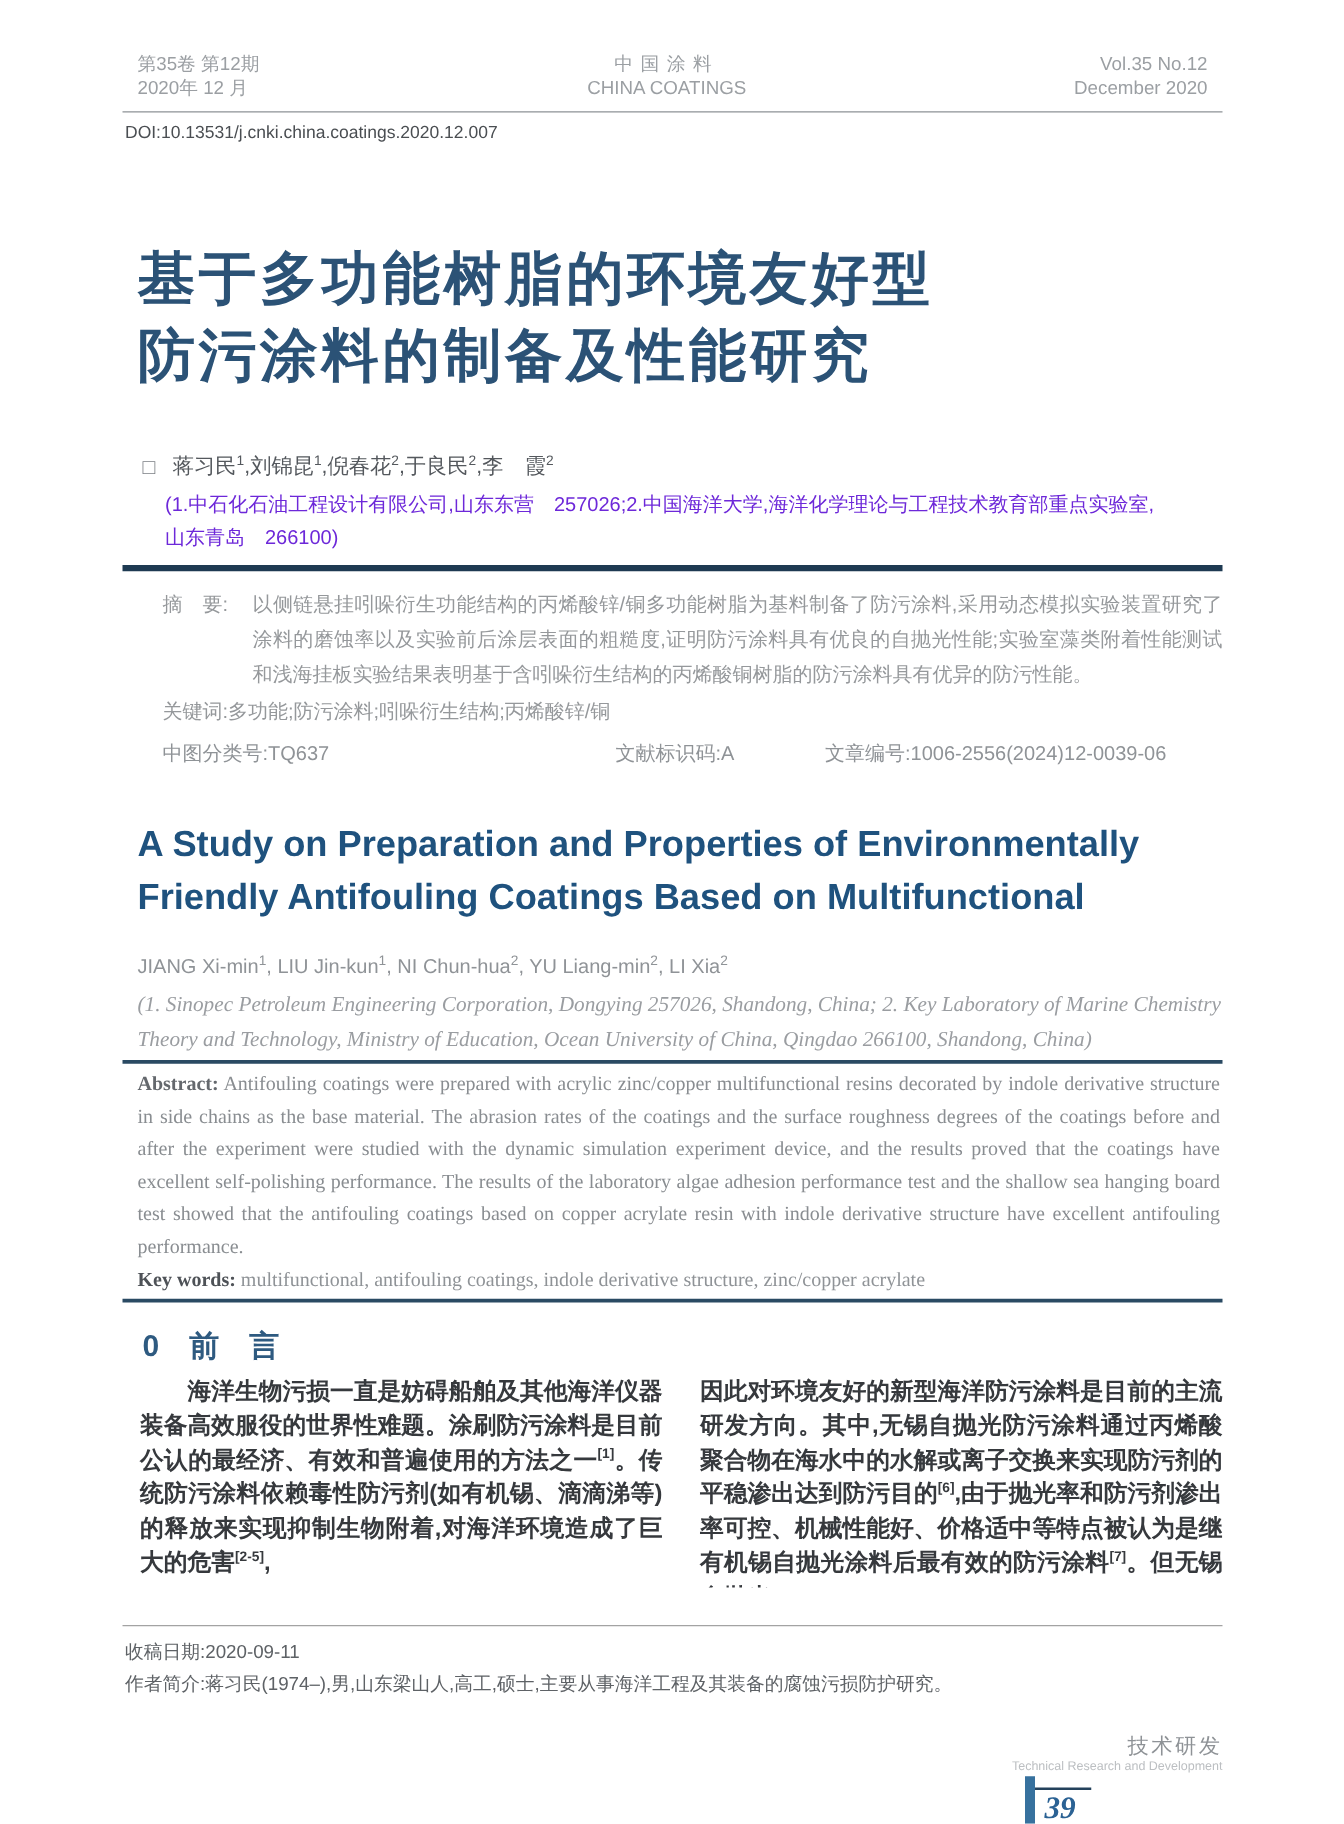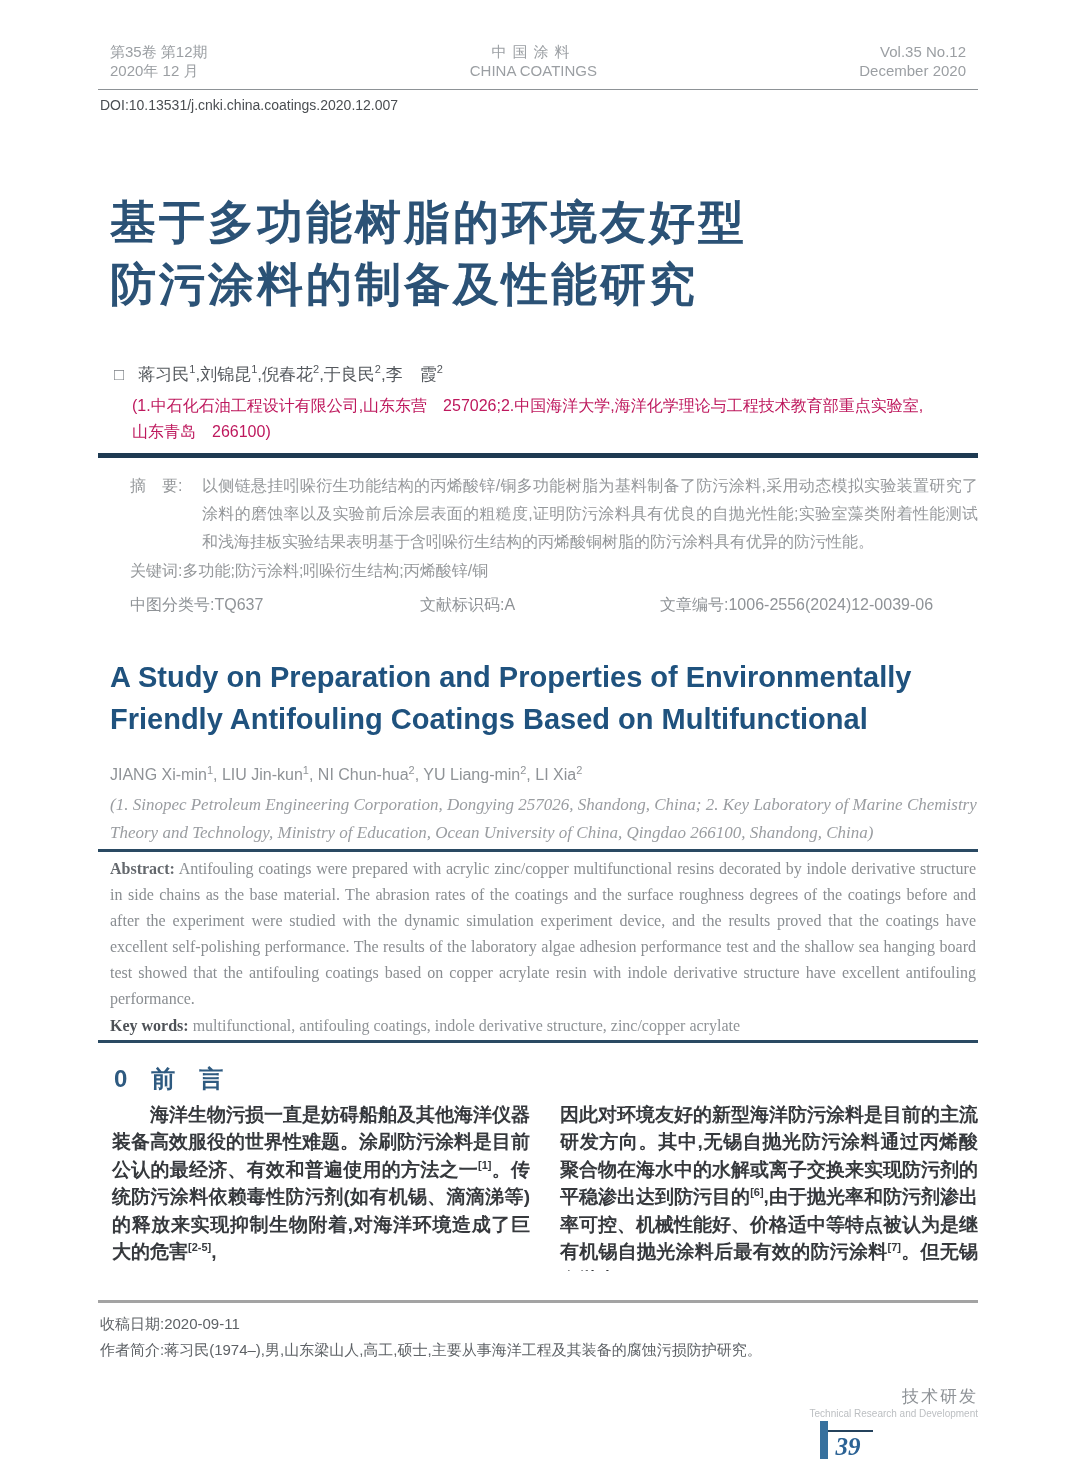--- a/index.html
+++ b/index.html
@@ -20,31 +20,31 @@
   .journal-cn{letter-spacing:6px;}
   .mh-rule{border-bottom:1px solid #8d9296;margin-top:9px;}
   .doi{color:#4a4e52;font-size:14px;margin-top:7px;padding-left:2px;}
   
   .cn-title{margin:78px 0 0 0;padding-left:12px;font-weight:bold;
     color:#2b5276;font-size:46px;line-height:62px;letter-spacing:3px;}
   
   .authors-cn{margin-top:42px;padding-left:16px;color:#54585d;font-size:17px;line-height:24px;}
   .authors-cn .bullet{margin-right:14px;color:#7d8186;}
   .authors-cn sup,.authors-en sup{font-size:11px;}
-  .affil-cn{margin-top:6px;padding-left:34px;color:#be185d;font-size:16px;line-height:26px;}
+  .affil-cn{margin-top:6px;padding-left:34px;color:#6d28d9;font-size:16px;line-height:26px;}
   .rule-thick{margin-top:8px;height:5px;background:#1e3a52;}
   
   .abstract-cn{margin-top:14px;padding-left:32px;display:flex;
     color:#95989b;font-size:16px;line-height:28px;}
   .abstract-cn .label{flex:0 0 72px;white-space:nowrap;}
   .abstract-cn .txt{flex:1;text-align:justify;}
   .keywords-cn{margin-top:4px;padding-left:32px;color:#95989b;font-size:16px;line-height:22px;}
   .class-row{margin-top:12px;padding-left:32px;display:flex;color:#8f9397;font-size:16px;line-height:22px;}
   .class-row .c1{width:290px;}
-  .class-row .c2{width:240px;}
+  .class-row .c2{width:240px;text-align:center;}
   
   .en-title{margin:40px 0 0 0;padding-left:12px;font-weight:bold;color:#1f527e;
     font-size:29px;line-height:42px;white-space:nowrap;}
   .authors-en{margin-top:18px;padding-left:12px;color:#8f9397;font-size:16px;line-height:24px;}
   .affil-en{margin-top:4px;padding-left:12px;color:#9a9da1;font-size:17px;line-height:28px;
     font-family:"Liberation Serif","DejaVu Serif",serif;font-style:italic;}
   .rule-med{margin-top:2px;height:3px;background:#2a4a63;}
   
   .abstract-en{margin-top:4px;padding:0 2px 0 12px;color:#898d91;font-size:16px;line-height:26px;
     font-family:"Liberation Serif","DejaVu Serif",serif;text-align:justify;}
@@ -56,21 +56,21 @@
   .intro-heading{margin-top:20px;padding-left:16px;color:#2e5a80;font-size:24px;
     font-weight:bold;line-height:32px;}
   .intro-cols{margin-top:6px;display:flex;gap:16px;height:170px;overflow:hidden;
     color:#36393d;font-size:19px;line-height:27.5px;}
   .intro-col{flex:1;text-align:justify;padding-left:14px;}
   .intro-col.first p{margin:0;text-indent:2em;}
   .intro-col p{margin:0;font-weight:bold;}
   .intro-cols sup{font-size:11px;line-height:0;}
   
   .footnote{position:absolute;left:98px;right:97px;top:1300px;
-    border-top:3px solid #a3a3a3;padding-top:8px;color:#5e6266;font-size:15px;line-height:26px;}
+    border-top:1px solid #a3a3a3;padding-top:8px;color:#5e6266;font-size:15px;line-height:26px;}
   .footnote div{padding-left:2px;}
   
   .footer{position:absolute;top:1383px;right:97px;display:flex;align-items:flex-start;flex-direction:column;}
   .footer-text{text-align:right;margin-top:4px;}
   .f-cn{color:#8e9296;font-size:17px;line-height:20px;letter-spacing:2px;}
   .f-en{color:#bcbfc2;font-size:10px;line-height:14px;}
   .page-box{display:flex;margin-left:10px;align-items:center;}
   .page-bar{width:8px;height:44px;background:#37719e;}
   .pnum{margin-top:5px;border-top:2px solid #24425c;padding:1px 12px 0 8px;
     color:#2b6294;font-size:25px;font-weight:bold;font-style:italic;

